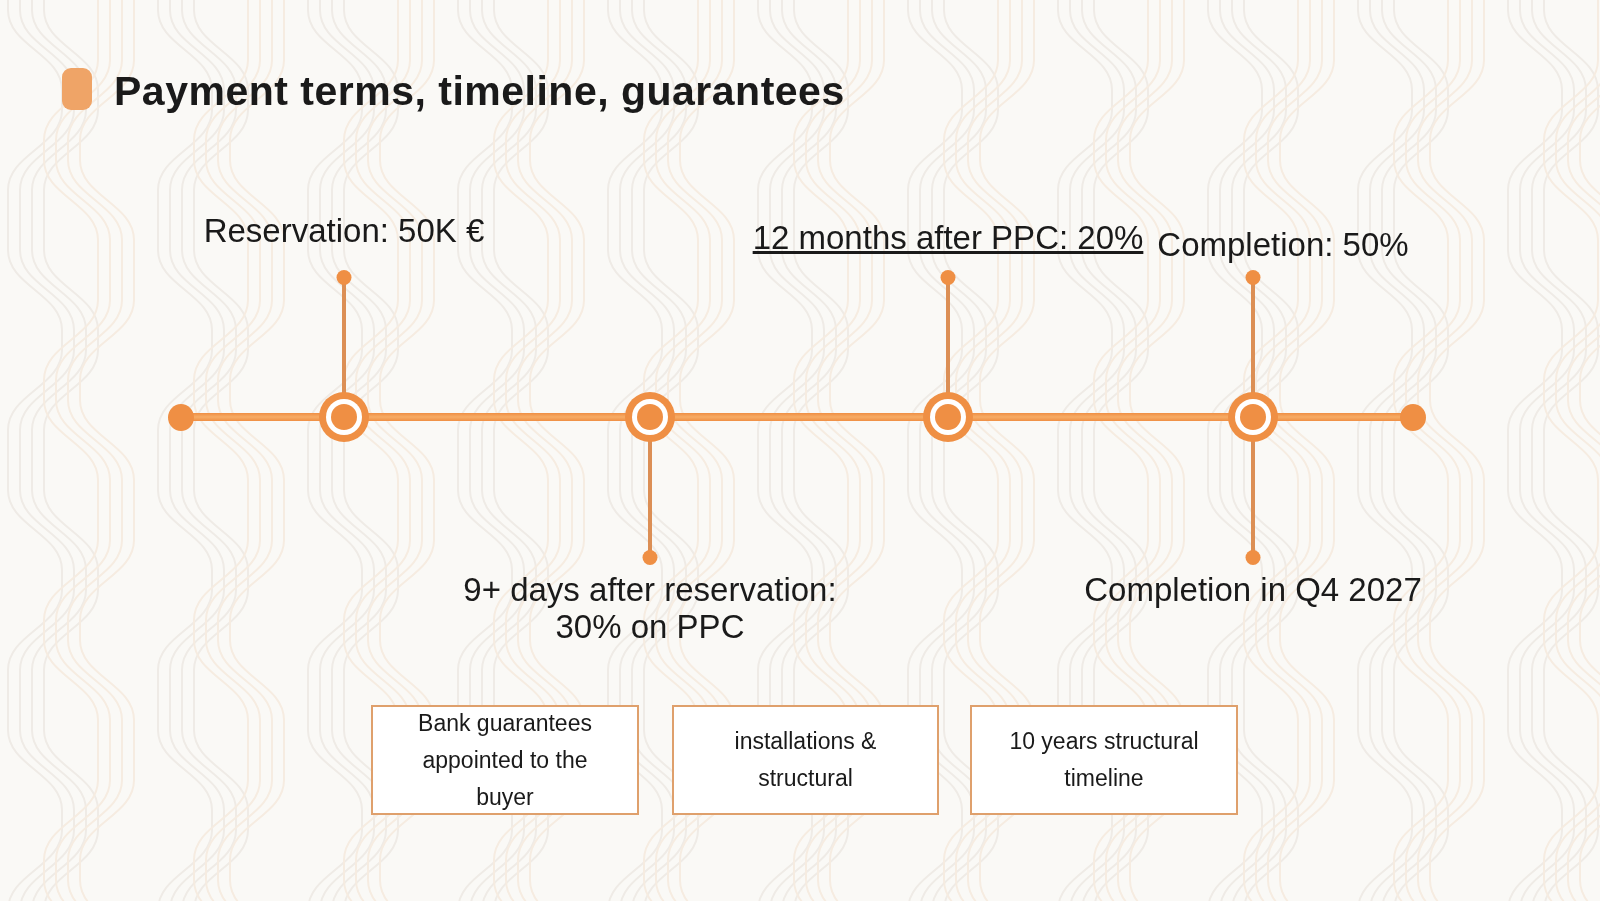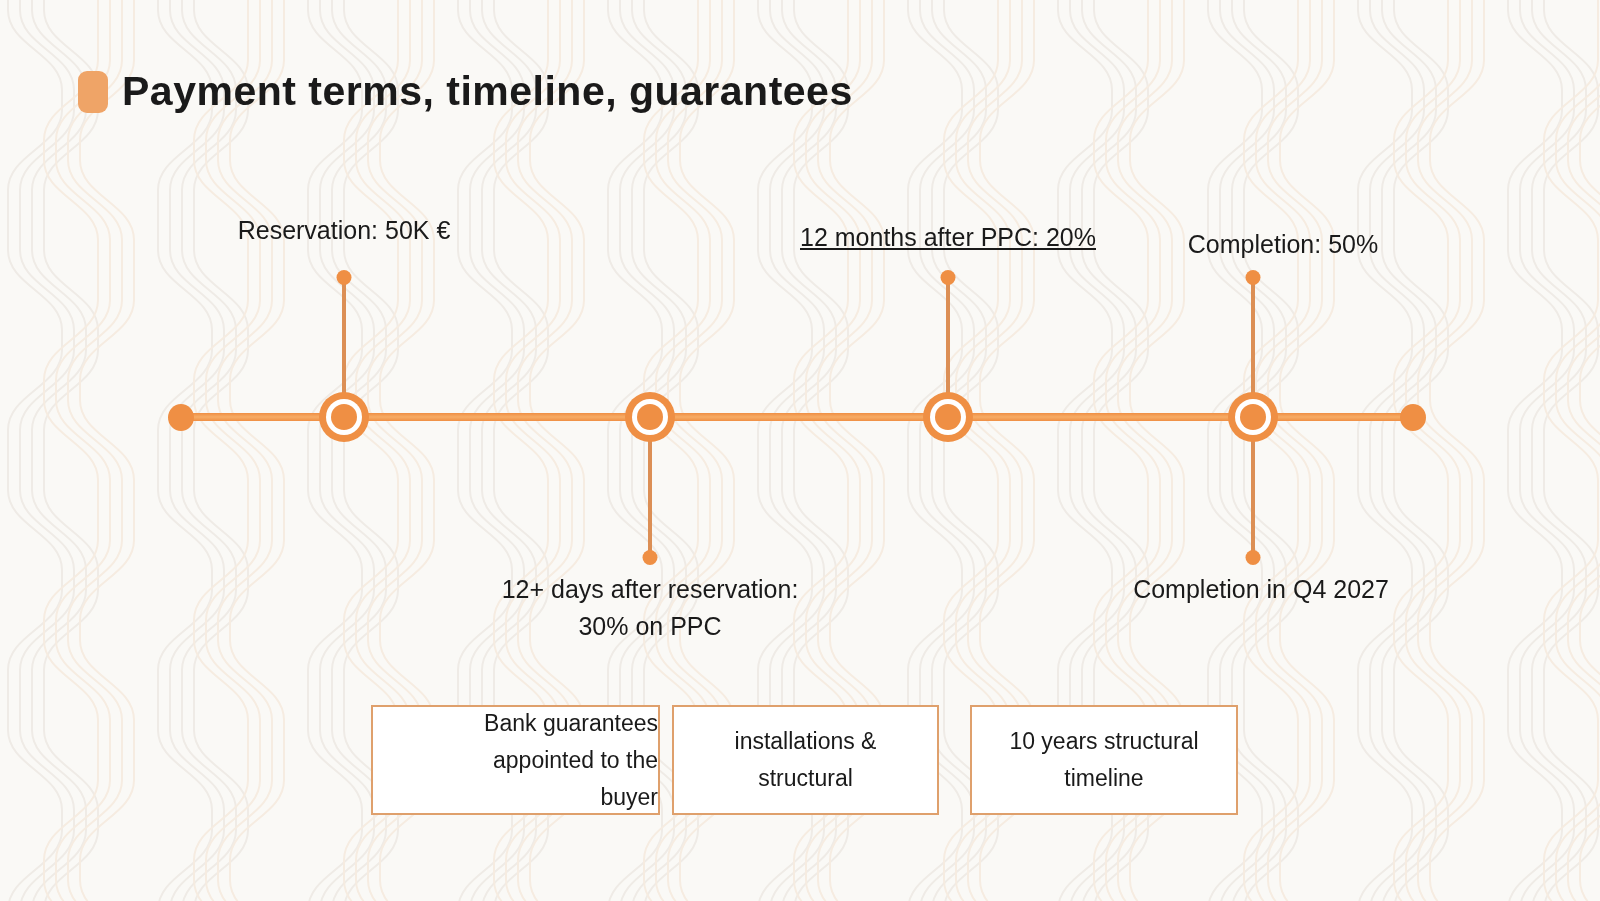--- a/index.html
+++ b/index.html
@@ -7,21 +7,21 @@
     position:relative;
     width:1600px;height:901px;
     background:var(--bg,#FAF9F6);
     overflow:hidden;
     font-family:"Liberation Sans","DejaVu Sans",sans-serif;
     color:var(--text,#1A1A1A);
   }
   .bg-svg{position:absolute;inset:0;display:block;}
 
   
-  .header{position:absolute;left:62px;top:68px;display:flex;align-items:center;gap:14px;margin-left:16px;}
+  .header{position:absolute;left:62px;top:68px;display:flex;gap:22px;}
   .bullet{width:30px;height:42px;border-radius:9px;background:var(--bullet,#EFA467);flex:0 0 auto;}
   .title{margin:0;font-size:41px;font-weight:700;letter-spacing:.5px;color:var(--text,#1A1A1A);white-space:nowrap;}
 
   
   .timeline{position:absolute;inset:0;}
   .axis{
     position:absolute;left:182px;top:413px;width:1230px;height:8px;border-radius:4px;
     background:linear-gradient(180deg,var(--accent,#EF8F44) 0%,var(--accent-light,#F7AC65) 50%,var(--accent,#EF8F44) 100%);
   }
   .endpoint{
@@ -37,21 +37,21 @@
     background:var(--accent,#EF8F44);transform:translateX(-50%);
   }
   .tick-up{top:270px;}
   .tick-down{top:550px;}
   .node{
     position:absolute;left:0;top:404px;width:26px;height:26px;border-radius:50%;
     background:var(--accent,#EF8F44);transform:translateX(-50%);
     box-shadow:0 0 0 5px #ffffff,0 0 0 12px var(--accent,#EF8F44);
   }
   .mlabel{position:absolute;left:0;width:max-content;transform:translateX(-50%);
-    text-align:center;font-size:25px;line-height:37px;color:var(--text,#1A1A1A);}
+    text-align:center;font-size:33px;line-height:37px;color:var(--text,#1A1A1A);}
   .mline{white-space:nowrap;}
 
   
   .gbox{
     position:absolute;top:705px;height:110px;box-sizing:border-box;
     border:2px solid var(--box-border,#DFA06C);background:#FFFFFF;
     display:flex;flex-direction:column;align-items:center;justify-content:center;
     font-size:23px;line-height:37px;text-align:center;color:var(--text,#1A1A1A);
   }
   .gline{white-space:nowrap;}
@@ -98,21 +98,21 @@
       <div class="mlabel" style="top:212px;">
         <div class="mline">Reservation: 50K €</div>
       </div>
     </div>
 
     <div class="milestone" style="left:650px;">
       <div class="stem stem-down"></div>
       <div class="tickdot tick-down"></div>
       <div class="node"></div>
       <div class="mlabel" style="top:571px;">
-        <div class="mline">12+ days after reservation:</div>
+        <div class="mline">9+ days after reservation:</div>
         <div class="mline">30% on PPC</div>
       </div>
     </div>
 
     <div class="milestone" style="left:948px;">
       <div class="stem stem-up"></div>
       <div class="tickdot tick-up"></div>
       <div class="node"></div>
       <div class="mlabel" style="top:219px;text-decoration:underline;">
         <div class="mline">12 months after PPC: 20%</div>
@@ -121,28 +121,28 @@
 
     <div class="milestone" style="left:1253px;">
       <div class="stem stem-up"></div>
       <div class="tickdot tick-up"></div>
       <div class="stem stem-down"></div>
       <div class="tickdot tick-down"></div>
       <div class="node"></div>
       <div class="mlabel" style="top:226px;margin-left:30px;">
         <div class="mline">Completion: 50%</div>
       </div>
-      <div class="mlabel" style="top:571px;margin-left:8px;">
+      <div class="mlabel" style="top:571px;">
         <div class="mline">Completion in Q4 2027</div>
       </div>
     </div>
   </div>
 
   <div>
-    <div class="gbox" style="left:371px;width:289px;align-items:flex-end;">
+    <div class="gbox" style="left:371px;width:268px;">
       <div class="gline">Bank guarantees</div>
       <div class="gline">appointed to the</div>
       <div class="gline">buyer</div>
     </div>
     <div class="gbox" style="left:672px;width:267px;">
       <div class="gline">installations &amp;</div>
       <div class="gline">structural</div>
     </div>
     <div class="gbox" style="left:970px;width:268px;">
       <div class="gline">10 years structural</div>

